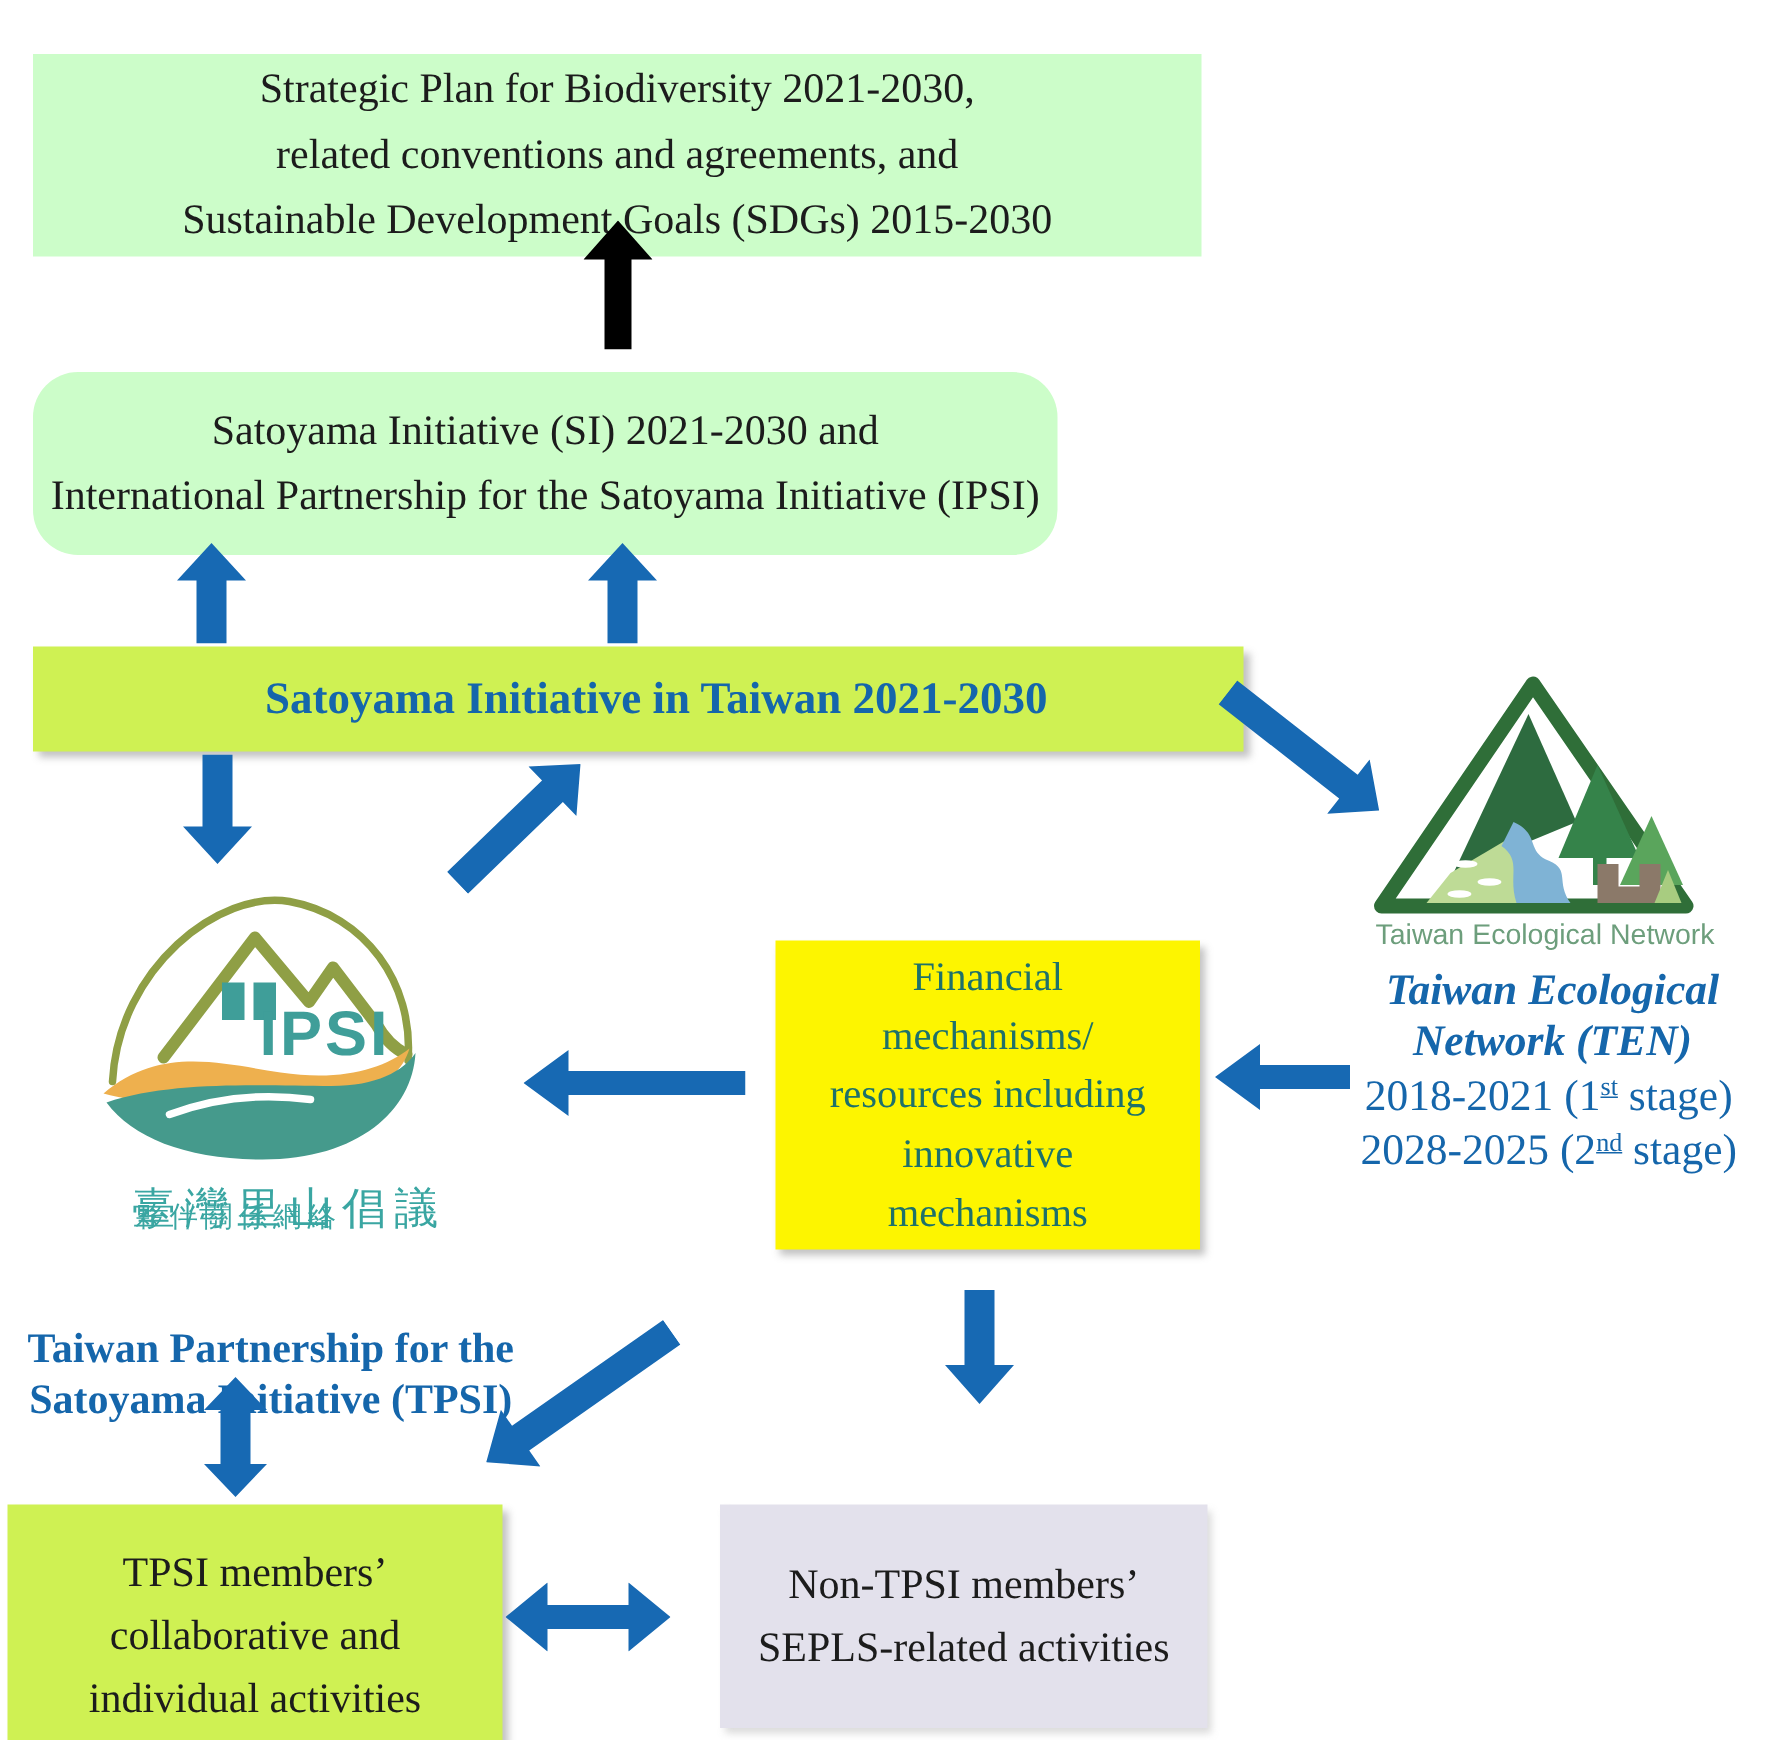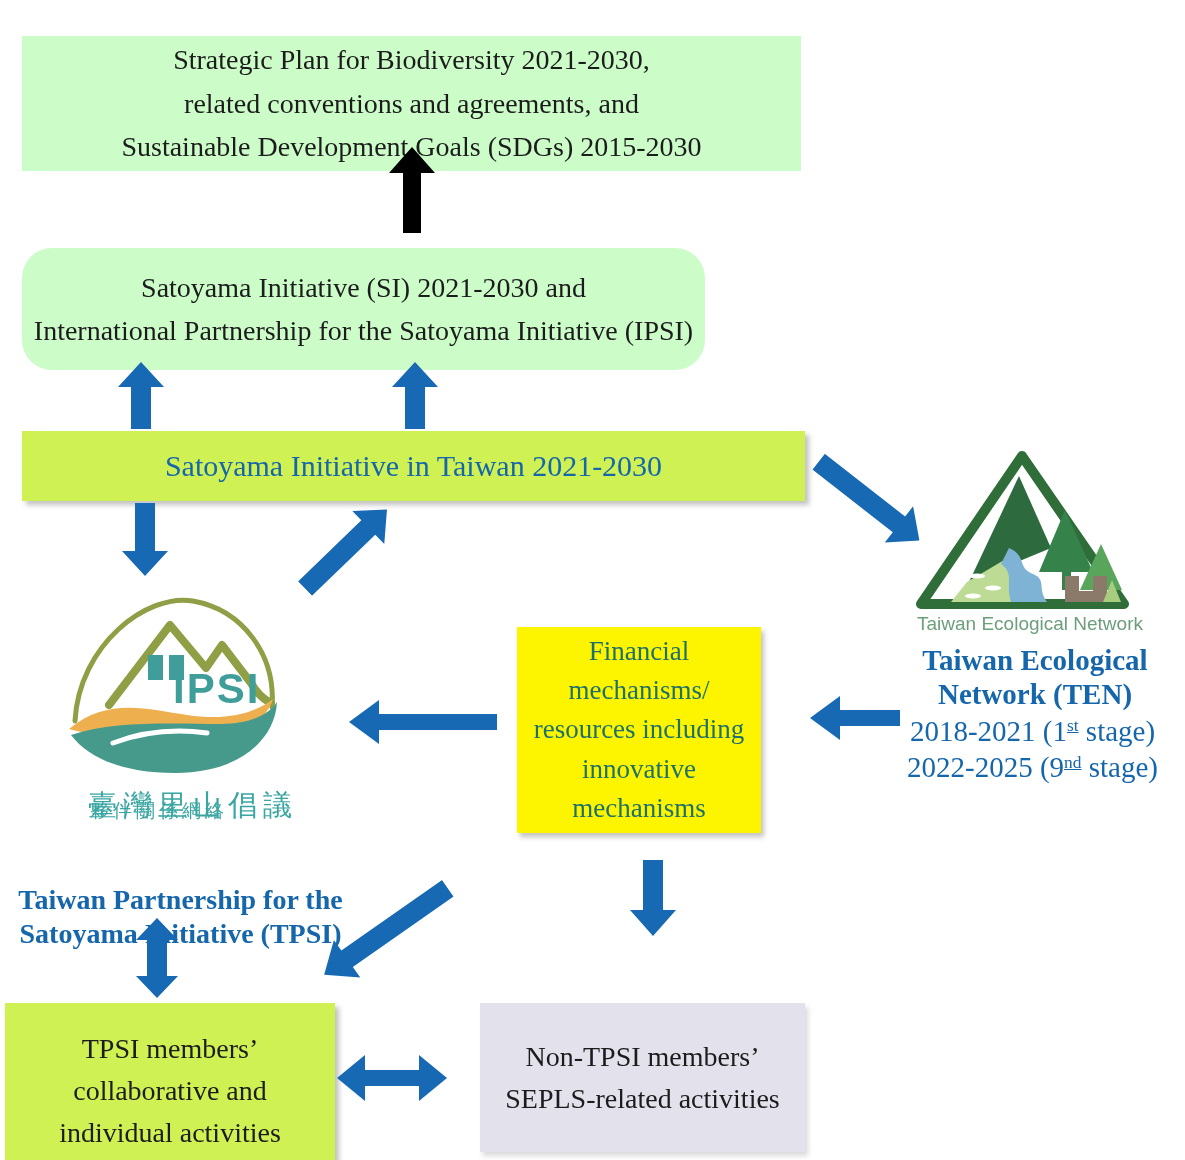--- a/index.html
+++ b/index.html
@@ -8,31 +8,31 @@
     font-family:"Liberation Serif", serif;overflow:hidden;
   }
   .box{
     position:absolute;display:flex;align-items:center;justify-content:center;
     text-align:center;white-space:pre-line;color:#1c1c1c;
   }
   .green-box{background:#ccfdc9;font-size:28px;line-height:1.55;}
   .lime-box{background:#cff153;box-shadow:4px 4px 5px rgba(120,120,120,.45);}
   .yellow-box{background:#fdf500;box-shadow:3px 4px 5px rgba(120,120,120,.45);}
   .lavender-box{background:#e3e1ec;box-shadow:3px 4px 5px rgba(150,150,150,.35);}
-  .blue-bold{color:#1566ab;font-weight:normal;}
+  .blue-bold{color:#1566ab;font-weight:bold;padding-left:24px;}
   .arrow{position:absolute;}
   .arrow svg{display:block;}
   .sup{font-size:60%;position:relative;top:-0.55em;text-decoration:underline;}
   .ten-caption{
     position:absolute;font-family:"Liberation Sans",sans-serif;
     color:#6d9e7c;font-size:19px;text-align:center;
   }
   .ten-title{
     position:absolute;text-align:center;font-weight:bold;color:#1566ab;
-    font-size:29px;line-height:1.18;white-space:pre-line;
+    font-size:29px;line-height:1.18;white-space:pre-line;font-style:italic;
   }
   .ten-stages{
     position:absolute;text-align:center;color:#1566ab;font-size:29px;line-height:1.25;
   }
   .tpsi-title{
     position:absolute;text-align:center;font-weight:bold;color:#1566ab;
     font-size:28px;line-height:1.2;white-space:pre-line;margin-top:40px;
   }
   .cjk{
     position:absolute;color:#3aa6a2;font-family:"DejaVu Sans",sans-serif;
@@ -106,24 +106,24 @@
       <path d="M150,126 L150,152 L192,152 L192,126 L178,126 L178,141 L164,141 L164,126 Z" fill="#8b7969"></path>
       <path d="M197,130 L206,152 L188,152 Z" fill="#a8cc80"></path>
     </svg>
   </div>
   <div class="ten-caption" style="left:905px;top:613px;width:250px;">Taiwan Ecological Network</div>
 
   <div class="ten-title" style="left:890px;top:643px;width:290px;">Taiwan Ecological
 Network (TEN)</div>
   <div class="ten-stages" style="left:880px;top:713px;width:305px;">
     <div><span>2018-2021 (1</span><span class="sup">st</span><span> stage)</span></div>
-    <div><span>2022-2025 (9</span><span class="sup">nd</span><span> stage)</span></div>
+    <div><span>2028-2025 (2</span><span class="sup">nd</span><span> stage)</span></div>
   </div>
 
-  <div class="box yellow-box" style="left:517px;top:627px;width:244px;height:206px;font-size:27px;line-height:1.45;color:#1e716a;">Financial
+  <div class="box yellow-box" style="left:517px;top:627px;width:283px;height:206px;font-size:27px;line-height:1.45;color:#1e716a;">Financial
 mechanisms/
 resources including
 innovative
 mechanisms</div>
 
   <div class="arrow" style="left:810px;top:696px;">
     <svg width="90" height="44" viewBox="0 0 90 44">
       <polygon points="0,22 30,0 30,14 90,14 90,30 30,30 30,44" fill="#1769b3"></polygon>
     </svg>
   </div>

